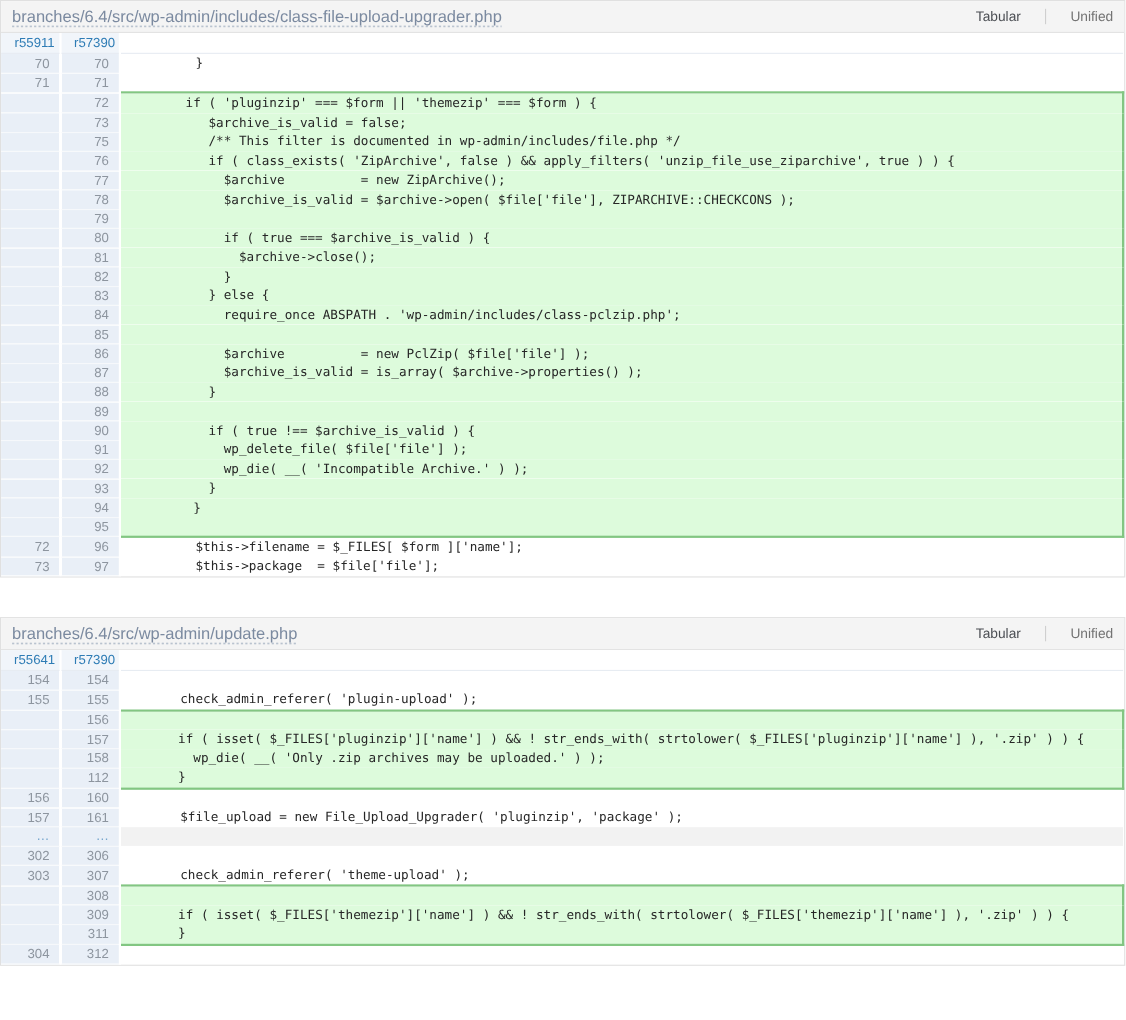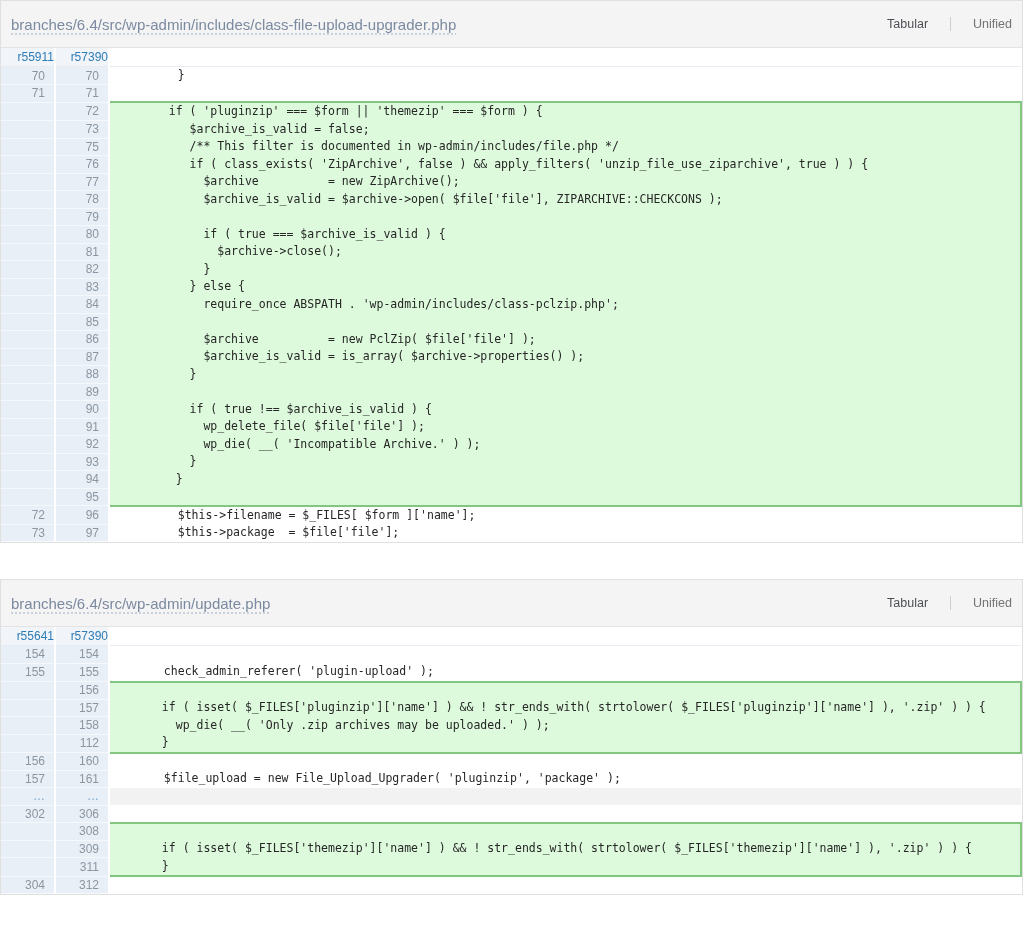--- a/index.html
+++ b/index.html
@@ -20,21 +20,21 @@
   }
   .panel{
     width:1023px;
     border:1px solid var(--panel-border);
     margin:0 0 36px 0;
     background:#fff;
   }
   .panel-header{
     background:#f4f4f4;
     border-bottom:1px solid #e3e3e3;
-    height:47px;
+    height:29px;
     display:flex;
     align-items:center;
     justify-content:space-between;
     padding:0 10px;
   }
   .file-path{
     color:var(--title-color);
     font-size:15px;
     text-decoration:underline dotted #b9c3cf;
     text-underline-offset:4px;
@@ -58,21 +58,21 @@
     border-collapse:collapse;
     width:100%;
     table-layout:fixed;
   }
   table.diff col.ln-col{width:54px;}
   thead th{
     background:#f1f5fa;
     color:var(--rev-link);
     font-weight:400;
     font-size:12px;
-    text-align:right;
+    text-align:center;
     padding:2px 0 2px 8px;
     height:18px;
     border-right:2px solid #fff;
     border-bottom:1px solid #e7ecf2;
     cursor:pointer;
   }
   thead th.code-head{
     background:#fff;
     border-right:none;
     cursor:default;
@@ -342,20 +342,25 @@
         <tr class="code-row skipped">
     <th class="ln">…</th>
     <th class="ln">…</th>
     <td class="code"></td>
   </tr>
         <tr class="code-row context">
     <th class="ln">302</th>
     <th class="ln">306</th>
     <td class="code"></td>
   </tr>
+        <tr class="code-row context">
+    <th class="ln">303</th>
+    <th class="ln">307</th>
+    <td class="code">	check_admin_referer( 'theme-upload' );</td>
+  </tr>
         <tr class="code-row added block-start">
     <th class="ln"></th>
     <th class="ln">308</th>
     <td class="code"></td>
   </tr>
         <tr class="code-row added">
     <th class="ln"></th>
     <th class="ln">309</th>
     <td class="code">	if ( isset( $_FILES['themezip']['name'] ) &amp;&amp; ! str_ends_with( strtolower( $_FILES['themezip']['name'] ), '.zip' ) ) {</td>
   </tr>

